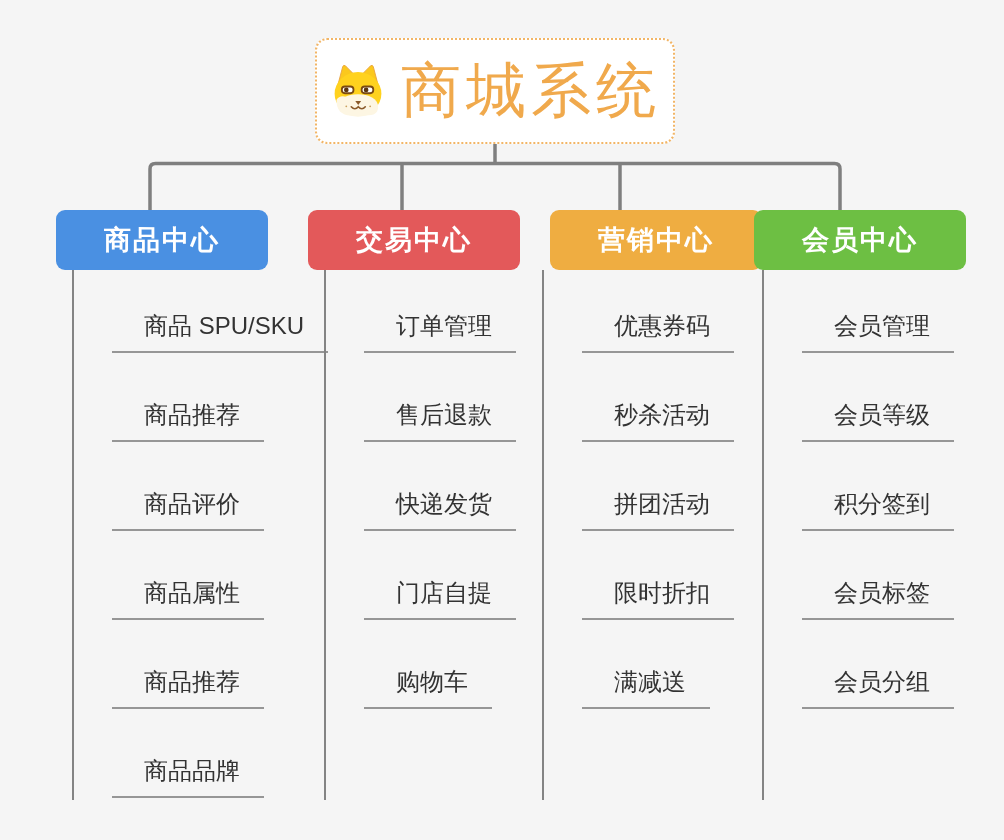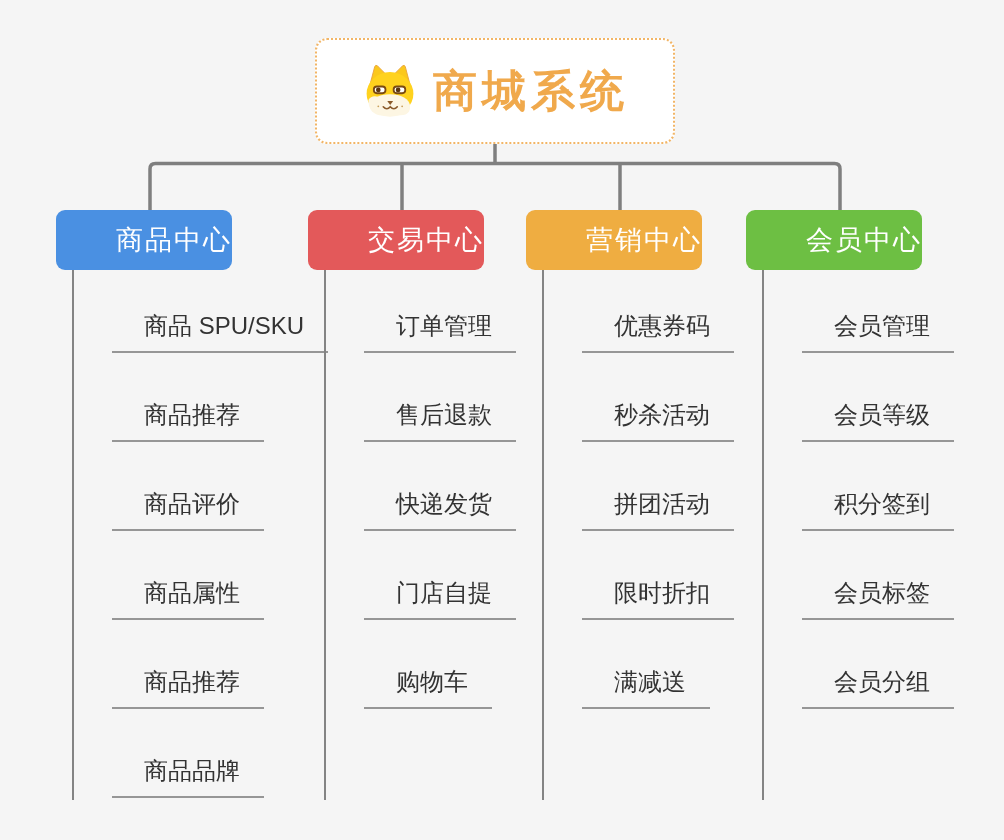--- a/index.html
+++ b/index.html
@@ -29,43 +29,43 @@
     border:2px dotted #f2b566;
     border-radius:12px;
     display:flex;
     align-items:center;
     justify-content:center;
     gap:14px;
     z-index:2;
     cursor:pointer;
   }
   .root-title{
-    font-size:44px;
-    font-weight:700;
+    font-size:60px;
+    font-weight:400;
     letter-spacing:5px;
     line-height:1;
     white-space:nowrap;
   }
   .dog-icon{display:inline-flex;}
   
   .branch-col{
     position:absolute;
     top:210px;
     z-index:2;
   }
   .branch-node{
     position:relative;
-    width:176px;height:60px;
+    width:212px;height:60px;
     border-radius:9px;
     display:flex;
     align-items:center;
-    justify-content:flex-end;
+    justify-content:center;
     color:#ffffff;
     font-size:27px;
-    font-weight:400;
+    font-weight:700;
     letter-spacing:2px;
     z-index:2;
     cursor:pointer;
   }
   .vline{
     position:absolute;
     left:16px;top:60px;
     width:2px;height:530px;
     background:#848484;
   }
@@ -144,35 +144,35 @@
     <div class="items">
       <div class="leaf">订单管理</div>
       <div class="leaf">售后退款</div>
       <div class="leaf">快递发货</div>
       <div class="leaf">门店自提</div>
       <div class="leaf">购物车</div>
     </div>
   </div>
 
   <div class="branch-col" style="left:526px">
-    <div class="branch-node" style="background-color: rgb(239, 173, 65);">
+    <div class="branch-node" style="background-color: rgb(239, 173, 65); margin-left: 24px;">
       <span>营销中心</span>
     </div>
     <div class="vline"></div>
     <div class="items">
       <div class="leaf">优惠券码</div>
       <div class="leaf">秒杀活动</div>
       <div class="leaf">拼团活动</div>
       <div class="leaf">限时折扣</div>
       <div class="leaf">满减送</div>
     </div>
   </div>
 
   <div class="branch-col" style="left:746px">
-    <div class="branch-node" style="background-color: rgb(109, 191, 67);">
+    <div class="branch-node" style="background-color: rgb(109, 191, 67); margin-left: 8px;">
       <span>会员中心</span>
     </div>
     <div class="vline"></div>
     <div class="items">
       <div class="leaf">会员管理</div>
       <div class="leaf">会员等级</div>
       <div class="leaf">积分签到</div>
       <div class="leaf">会员标签</div>
       <div class="leaf">会员分组</div>
     </div>

